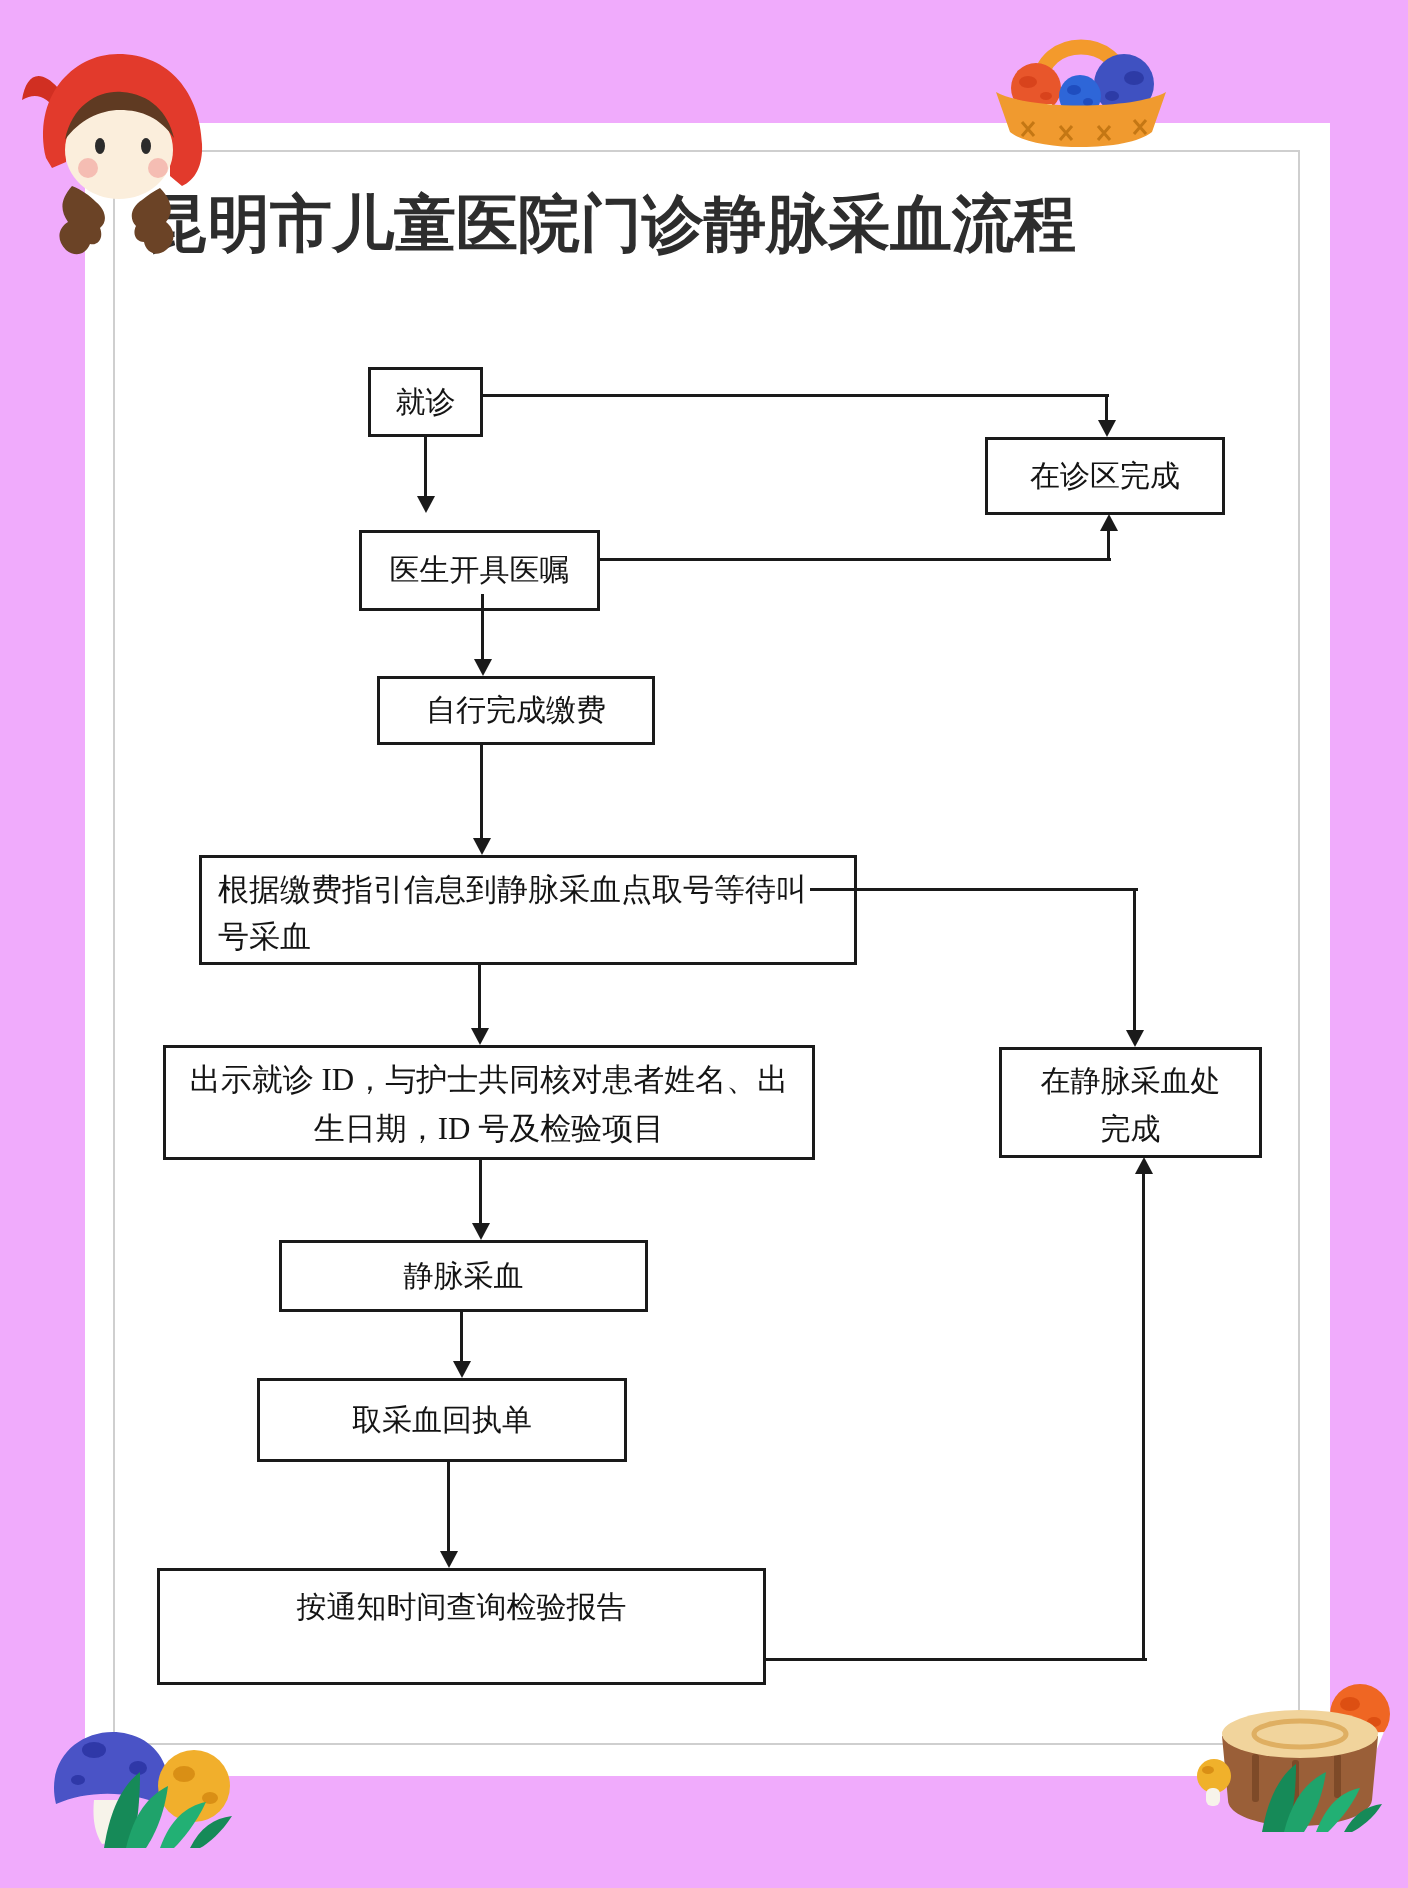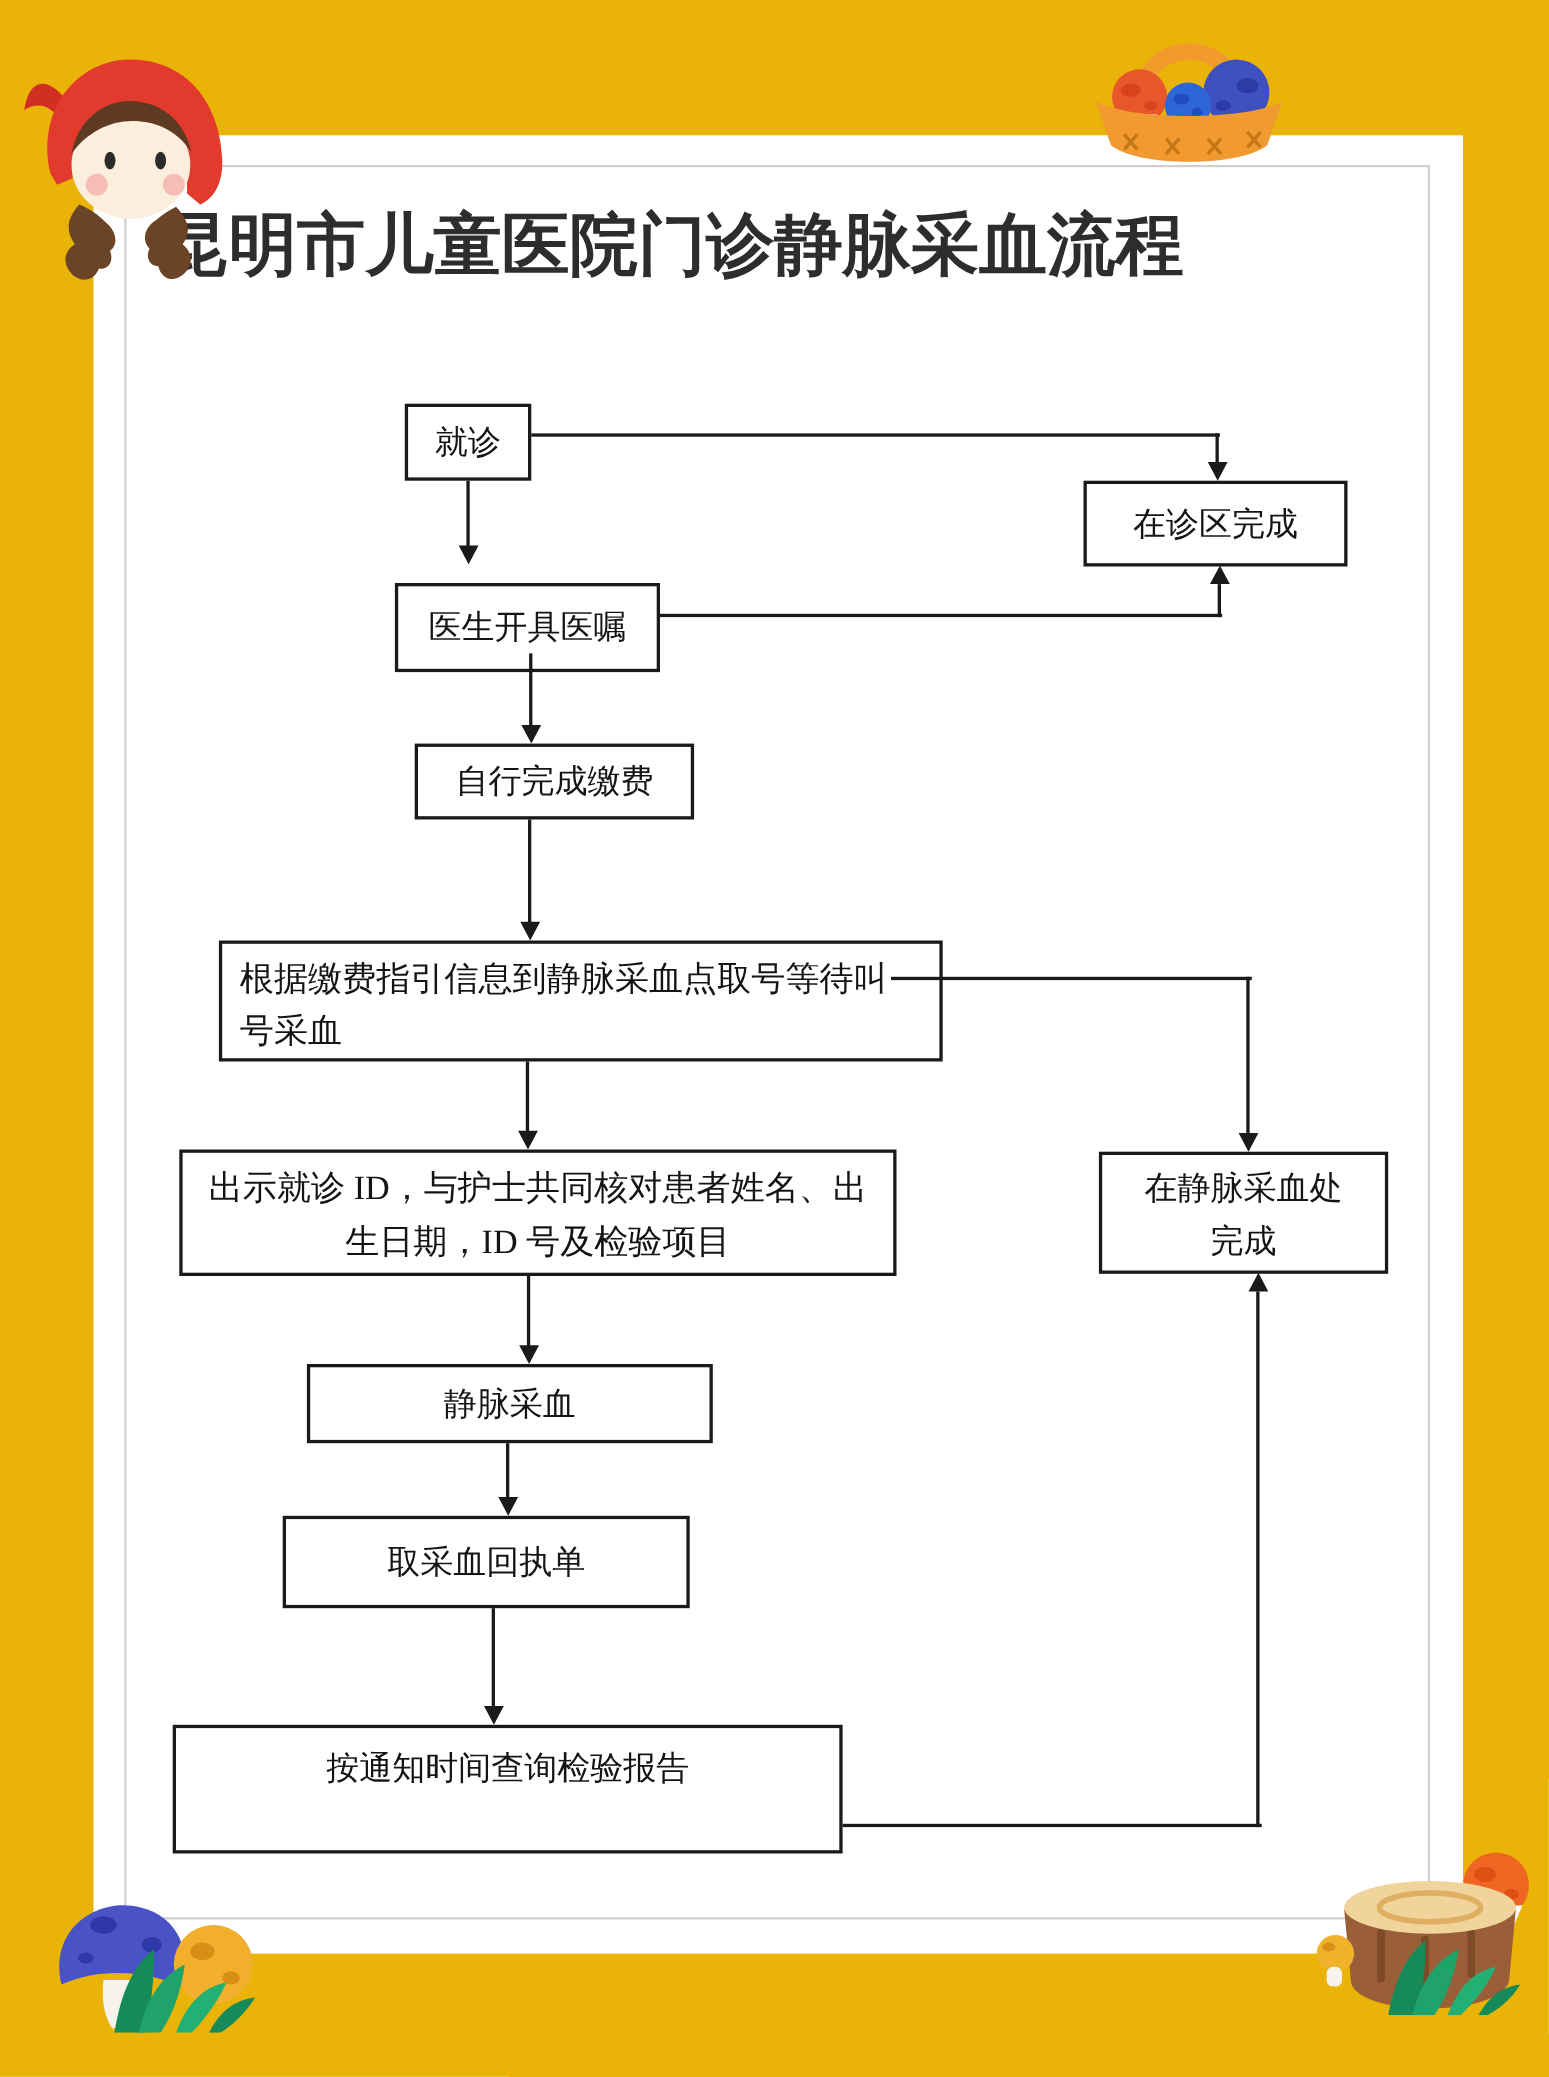--- a/index.html
+++ b/index.html
@@ -1,30 +1,30 @@
 <!DOCTYPE html>
 <html><head>
 <meta charset="utf-8">
 <style>
   html,body{margin:0;padding:0;}
   body{width:1408px;height:1888px;}
-  .stage{position:relative;width:1408px;height:1888px;background:#eab308;overflow:hidden;
+  .stage{position:relative;width:1408px;height:1888px;background:#f0abfc;overflow:hidden;
          font-family:"Liberation Serif","DejaVu Serif",serif;color:#141414;}
   .card{position:absolute;left:85px;top:123px;width:1245px;height:1653px;background:#ffffff;}
   .frame{position:absolute;left:113px;top:150px;width:1183px;height:1591px;border:2px solid #cfcfcf;}
   .title{position:absolute;left:146px;top:188px;font-family:"Liberation Sans","DejaVu Sans",sans-serif;
          font-weight:900;font-size:62px;line-height:72px;color:#2d2d2d;white-space:nowrap;letter-spacing:0px;}
   .node{position:absolute;background:#fff;border:3px solid #1a1a1a;box-sizing:border-box;
         font-size:30px;color:#141414;}
   .node.center{display:flex;align-items:center;justify-content:center;text-align:center;}
   .line{display:block;white-space:nowrap;}
   .n-visit{left:368px;top:367px;width:115px;height:70px;}
   .n-done-clinic{left:985px;top:437px;width:240px;height:78px;}
   .n-doctor{left:359px;top:530px;width:241px;height:81px;}
-  .n-pay{left:377px;top:676px;width:254px;height:69px;}
+  .n-pay{left:377px;top:676px;width:278px;height:69px;}
   .n-number{left:152px;top:855px;width:658px;height:110px;font-size:31px;line-height:47px;
             text-align:left;padding:8px 16px;margin-left:47px;}
   .n-verify{left:163px;top:1045px;width:652px;height:115px;font-size:31px;line-height:49px;
             text-align:center;padding:7px 6px;}
   .n-done-blood{left:999px;top:1047px;width:263px;height:111px;text-align:center;padding-top:7px;line-height:48px;}
   .n-draw{left:279px;top:1240px;width:369px;height:72px;}
   .n-receipt{left:257px;top:1378px;width:370px;height:84px;}
   .n-report{left:157px;top:1568px;width:609px;height:117px;text-align:center;padding-top:16px;}
   .hl{position:absolute;height:3px;background:#1a1a1a;}
   .vl{position:absolute;width:3px;background:#1a1a1a;}

